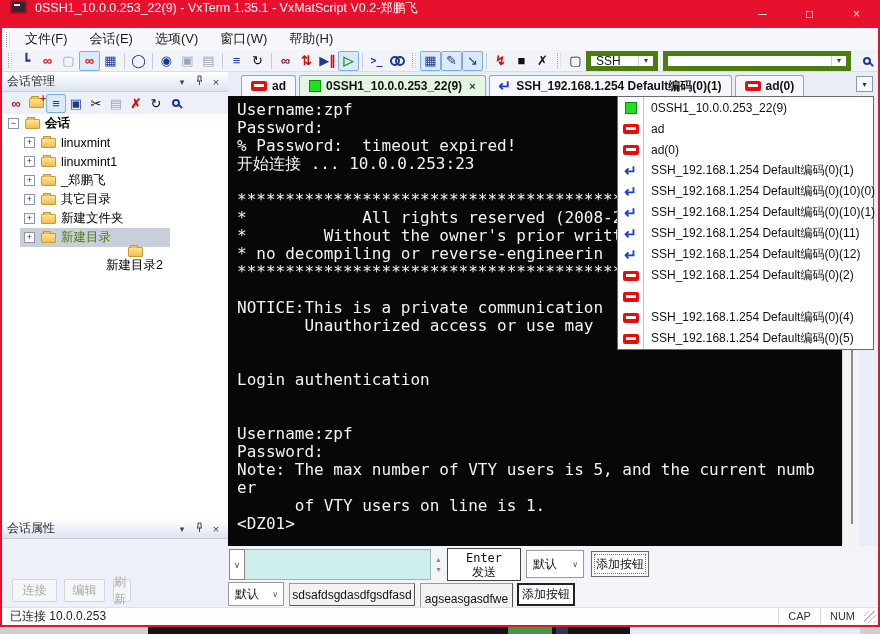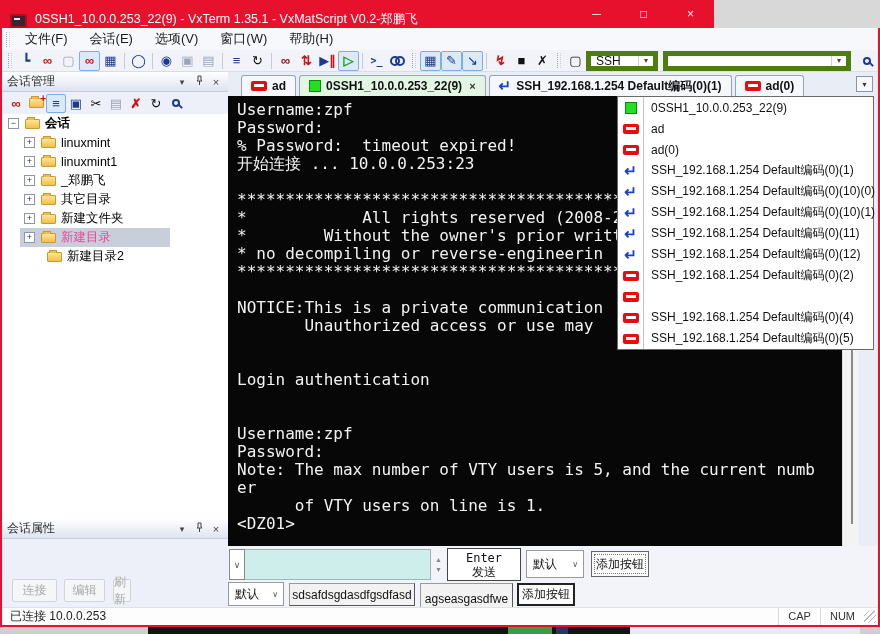--- a/index.html
+++ b/index.html
@@ -1,21 +1,21 @@
 <!DOCTYPE html>
 <html><head>
 <meta charset="utf-8">
 <style>
   * { margin:0; padding:0; box-sizing:border-box; }
   html,body { width:880px; height:634px; overflow:hidden; }
   body { font-family:"Liberation Sans", sans-serif; background:#d8d8d8; }
   .app { position:absolute; left:0; top:0; width:880px; height:634px; }
 
   
-  .titlebar { position:absolute; left:0; top:0; width:714px; height:28px; background:#e8112d; display:flex; align-items:flex-end; }
+  .titlebar { position:absolute; left:0; top:0; width:880px; height:28px; background:#e8112d; display:flex; align-items:flex-start; }
   .titlebar-ico { width:17px; height:14px; margin-left:10px; background:#3a2430; border:2px solid #b00d20; border-radius:2px; position:relative; }
   .titlebar-ico::after { content:""; position:absolute; left:2px; top:2px; width:6px; height:2px; background:#e8e8e8; }
   .title-text { color:#fff; font-size:12.5px; margin-left:8px; white-space:nowrap; }
   .win-controls { position:absolute; right:0; top:0; height:28px; display:flex; }
   .win-btn { width:47px; height:28px; color:#fff; font-size:12px; display:flex; align-items:center; justify-content:center; }
   .edge-l { position:absolute; left:0; top:28px; width:2px; height:599px; background:#e8112d; z-index:30;}
   .edge-r { position:absolute; right:0; top:28px; width:2px; height:599px; background:#e8112d; z-index:30;}
   .edge-b { position:absolute; left:0; top:625px; width:880px; height:2px; background:#e8112d; z-index:30;}
   .below-strip { position:absolute; left:0; top:627px; width:880px; height:7px; background:#cfcfcf; }
   .below-dark { position:absolute; left:148px; top:0; width:712px; height:7px; background:#141414; }
@@ -53,21 +53,21 @@
   .panel-hd .hbtn { width:14px; text-align:center; font-size:9px; color:#444; margin-left:3px; }
   .s-toolbar { height:22px; display:flex; align-items:center; padding-left:4px; background:#edf0f8; }
   .s-toolbar .tbtn { min-width:20px; height:19px; }
   .tree { position:absolute; left:0; top:42px; width:226px; height:447px; background:#fff; overflow:hidden; }
   .trow { height:19px; display:flex; align-items:center; position:relative; }
   .ebox { width:11px; height:11px; border:1px solid #8a96ad; background:#fff; font-size:9px; line-height:9px; text-align:center; color:#333; flex:none; }
   .fold { width:15px; height:10px; background:linear-gradient(#fce49c,#f2bf45); border:1px solid #c79a34; border-radius:1px; position:relative; flex:none; margin:0 5px 0 6px; }
   .fold::before { content:""; position:absolute; top:-3px; left:1px; width:6px; height:2px; background:#f2bf45; border:1px solid #c79a34; border-bottom:none; }
   .tlabel { font-size:12.5px; color:#000; white-space:nowrap; }
   .sel-bg { position:absolute; left:18px; top:0; height:19px; width:150px; background:#c9cedb; }
-  .sel .tlabel { color:#ec4899; position:relative; }
+  .sel .tlabel { color:#4d7c0f; position:relative; }
   .sel .fold { position:relative; }
   .props { position:absolute; left:0; top:447px; width:226px; }
   .props-body { height:68px; background:#edf0f8; position:relative; }
   .pbtn { position:absolute; top:40px; height:23px; background:#f5f6f8; border:1px solid #d4d4d8; border-radius:2px; font-size:12px; color:#a8a8a8; display:flex; align-items:center; justify-content:center; }
 
   
   .content { position:absolute; left:228px; top:72px; width:650px; height:535px; background:#e9edf6; }
   .tabbar { position:absolute; left:0; top:0; width:650px; height:24px; display:flex; align-items:flex-end; padding-left:13px; }
   .tab { height:21px; border:1px solid #9aa4b8; border-bottom:none; border-radius:3px 3px 0 0; background:#f6f7fb; display:flex; align-items:center; gap:5px; padding:0 9px; margin-right:3px; font-size:12px; font-weight:bold; color:#111; white-space:nowrap; }
   .tab.active { background:#e3f6e3; }
@@ -244,21 +244,21 @@
         <span class="ebox">+</span>
         <span class="fold"></span>
         <span class="tlabel">新建文件夹</span>
       </div>
       <div class="trow sel" style="padding-left:22px;">
         <span class="sel-bg"></span>
         <span class="ebox" style="position:relative;">+</span>
         <span class="fold"></span>
         <span class="tlabel">新建目录</span>
       </div>
-      <div class="trow" style="padding-left:39px;">
+      <div class="trow" style="padding-left:39px;flex-direction:column;">
         <span class="fold"></span>
         <span class="tlabel">新建目录2</span>
       </div>
     </div>
     <div class="props">
       <div class="panel-hd">
         <span class="ttl">会话属性</span>
         <span class="hbtn">▾</span>
         <span class="hbtn"><svg width="9" height="11" viewBox="0 0 9 11">
               <path d="M3 1h3v4l1 1H2l1-1z" fill="#e9eef8" stroke="#444"></path>

